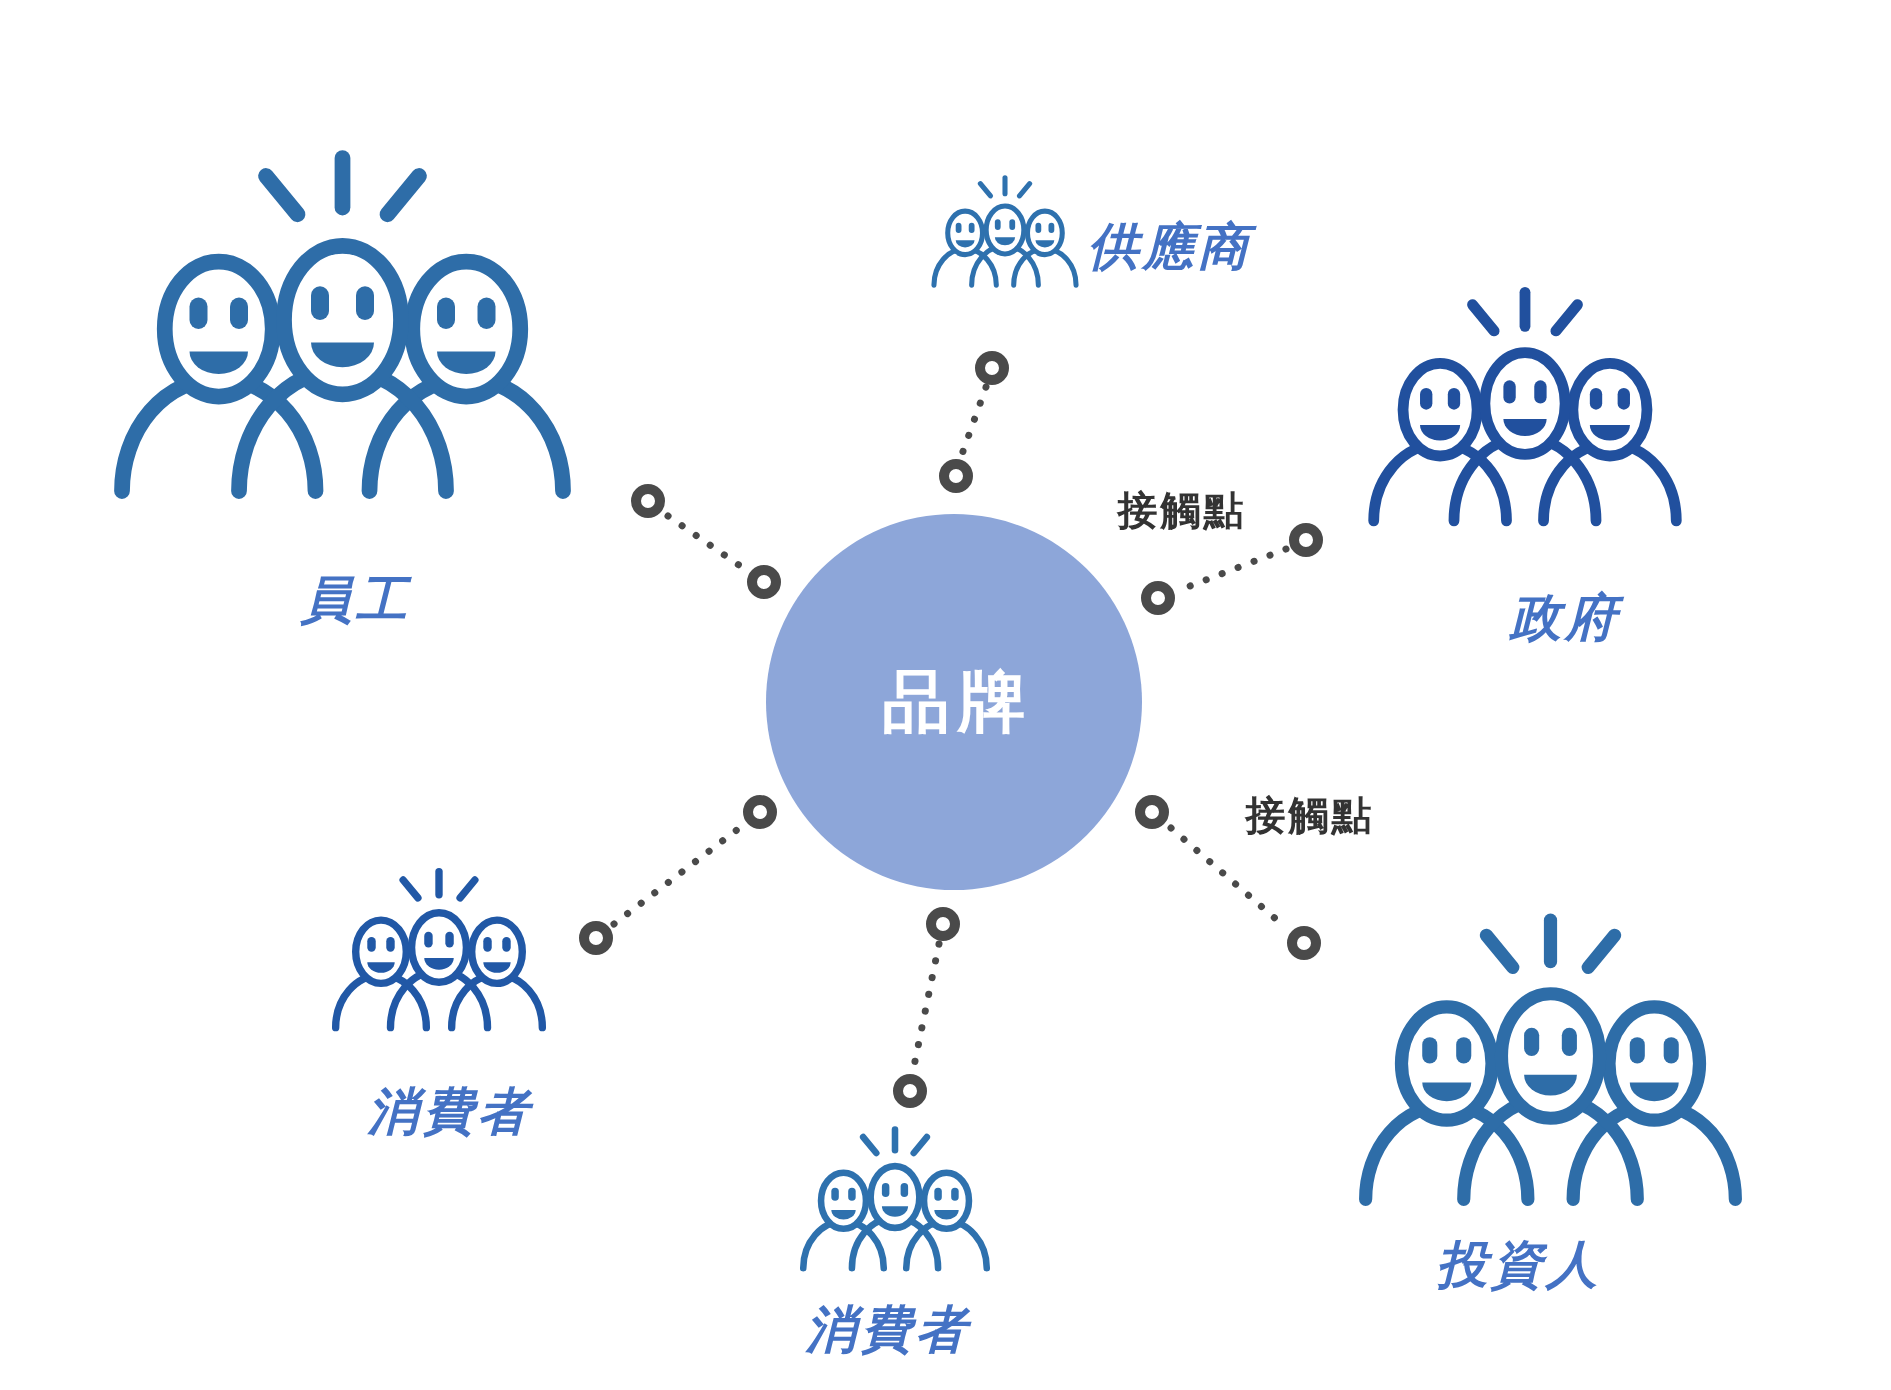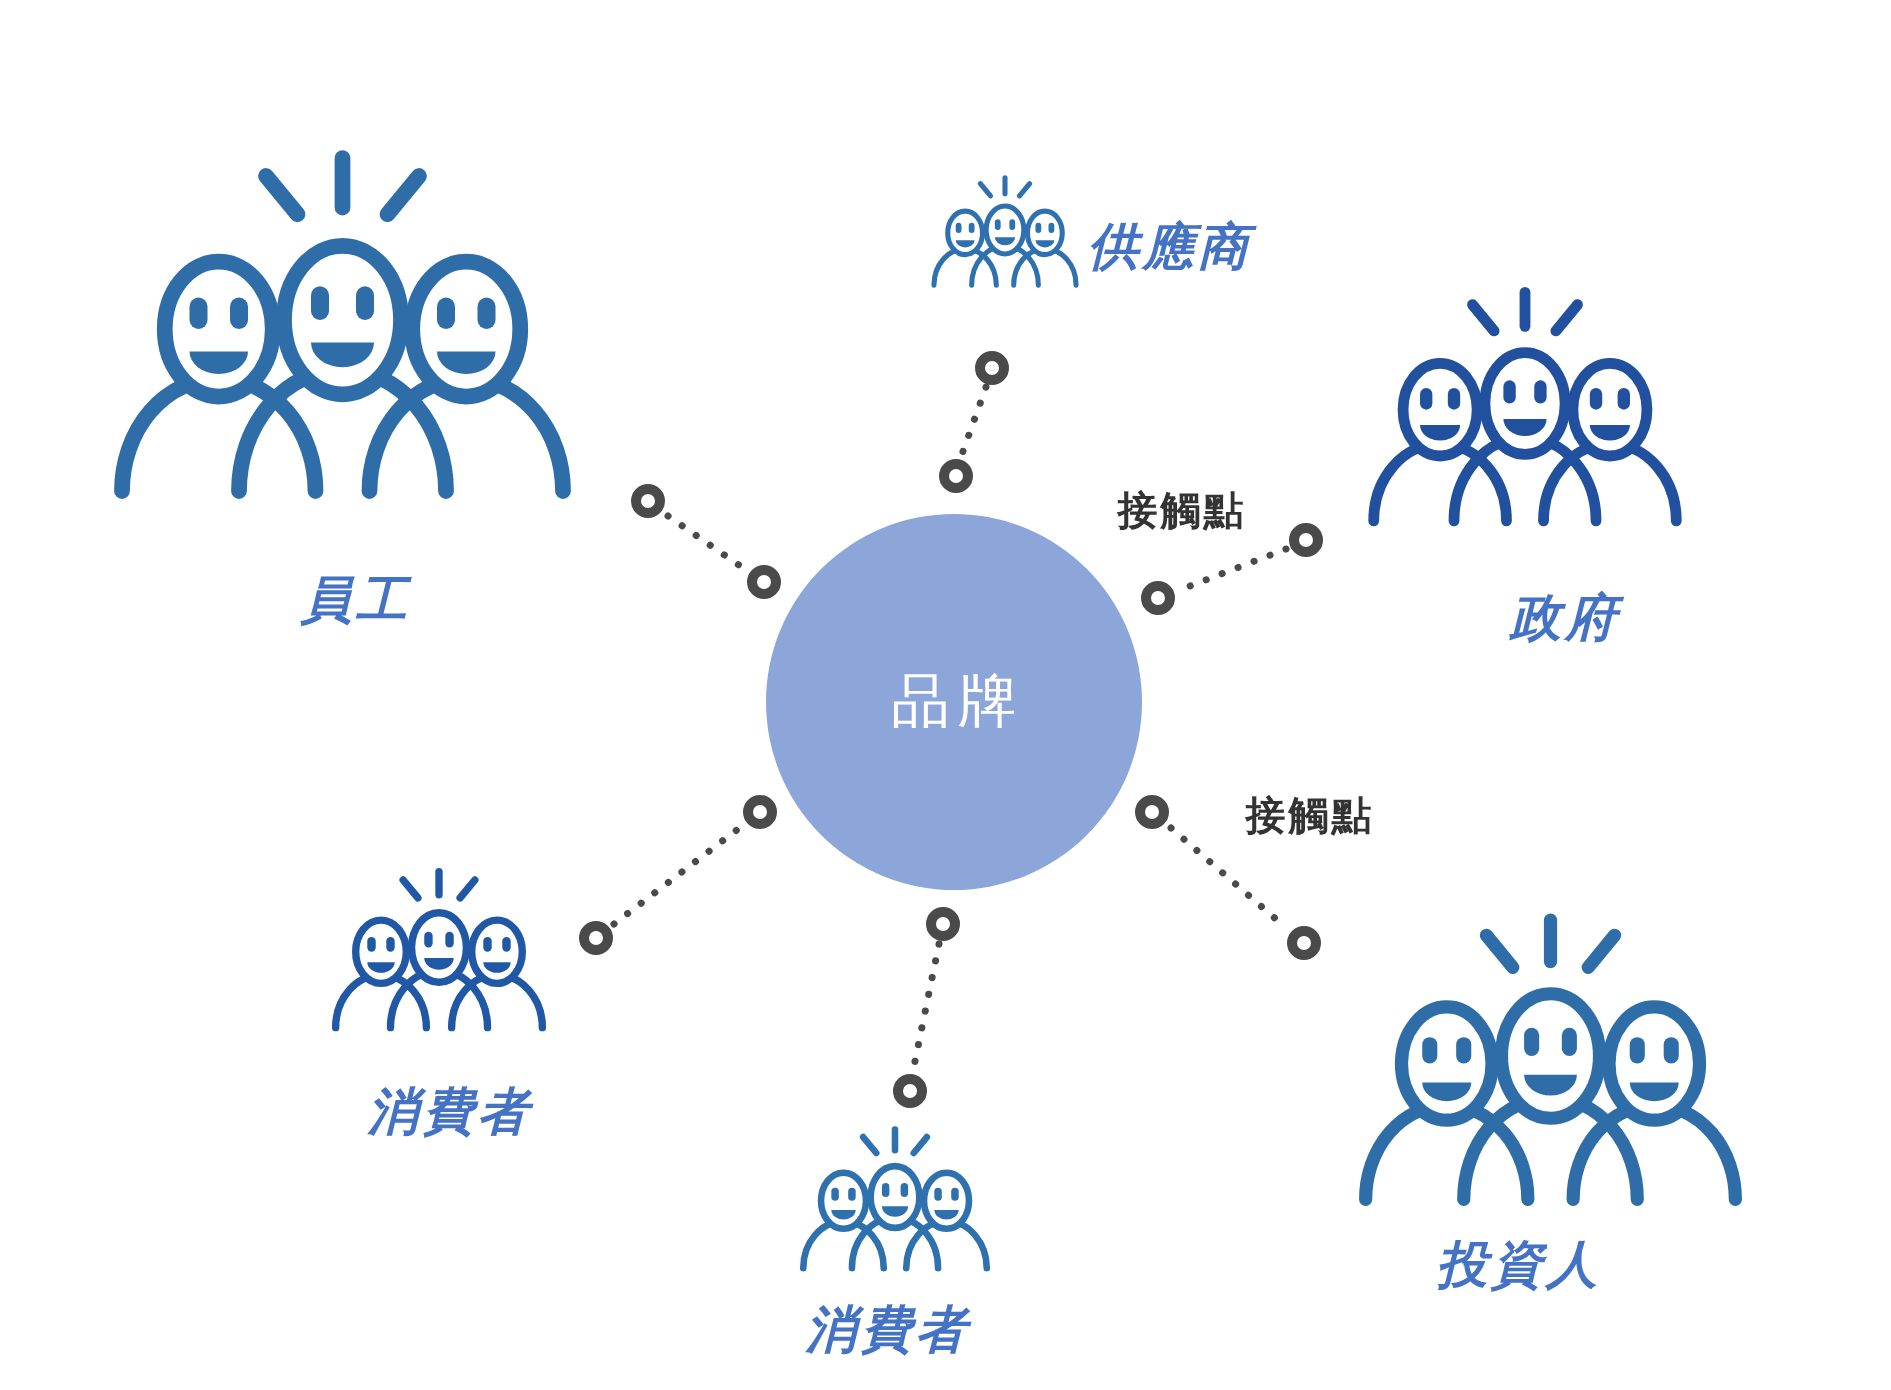--- a/index.html
+++ b/index.html
@@ -22,22 +22,22 @@
     left: 766px; top: 514px;
     width: 376px; height: 376px;
     border-radius: 50%;
     background: #8DA6D9;
     display: flex;
     align-items: center;
     justify-content: center;
   }
   .brand-circle span {
     color: #ffffff;
-    font-size: 59px;
-    font-weight: normal;
+    font-size: 68px;
+    font-weight: bold;
     letter-spacing: 8px;
     margin-left: 8px; 
   }
   .icon-wrap { position: absolute; }
   .icon-wrap svg { display: block; width: 100%; height: 100%; }
   .group-label {
     position: absolute;
     transform: translate(-50%, -50%);
     color: #4472C4;
     font-size: 51px;

